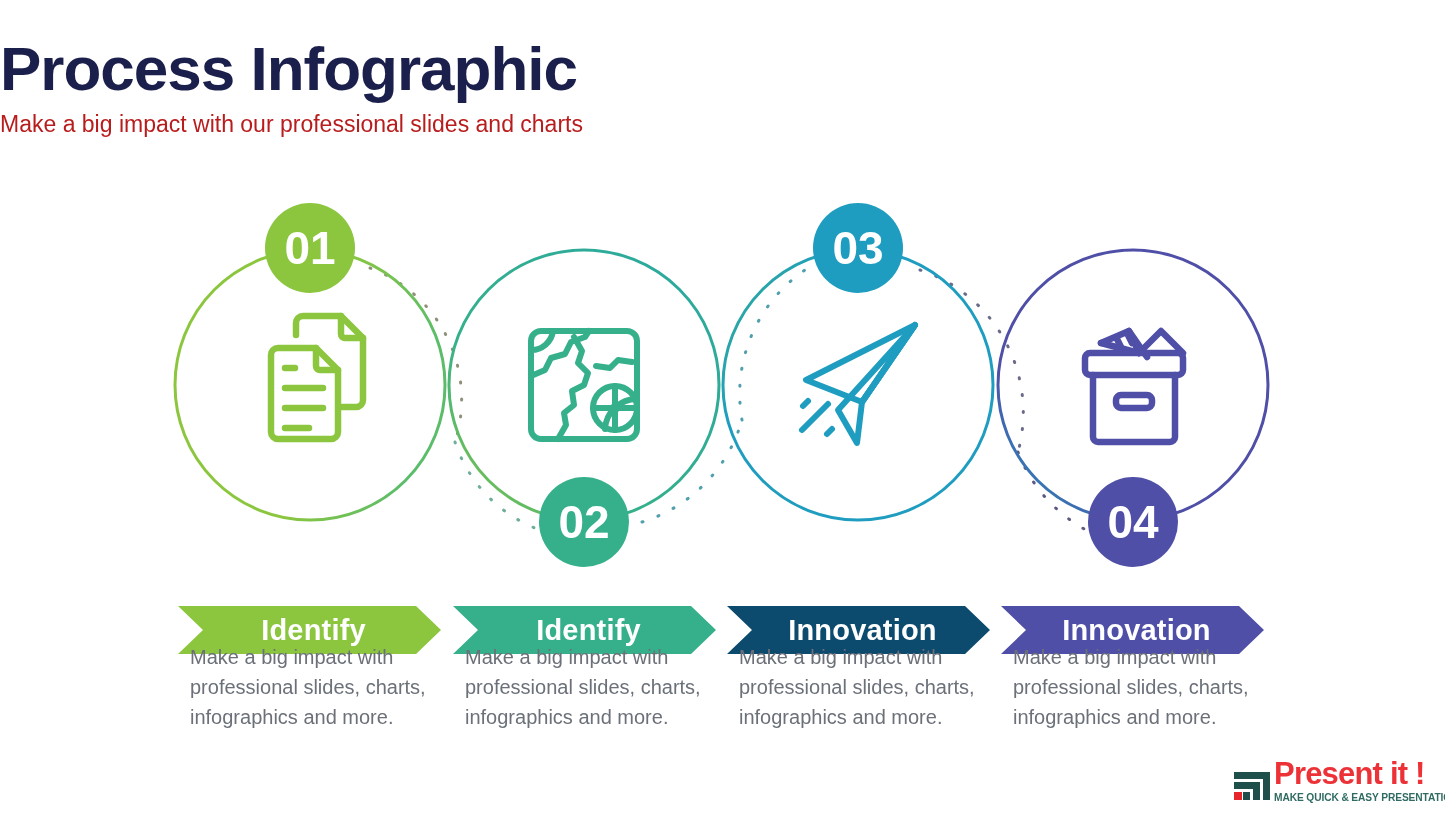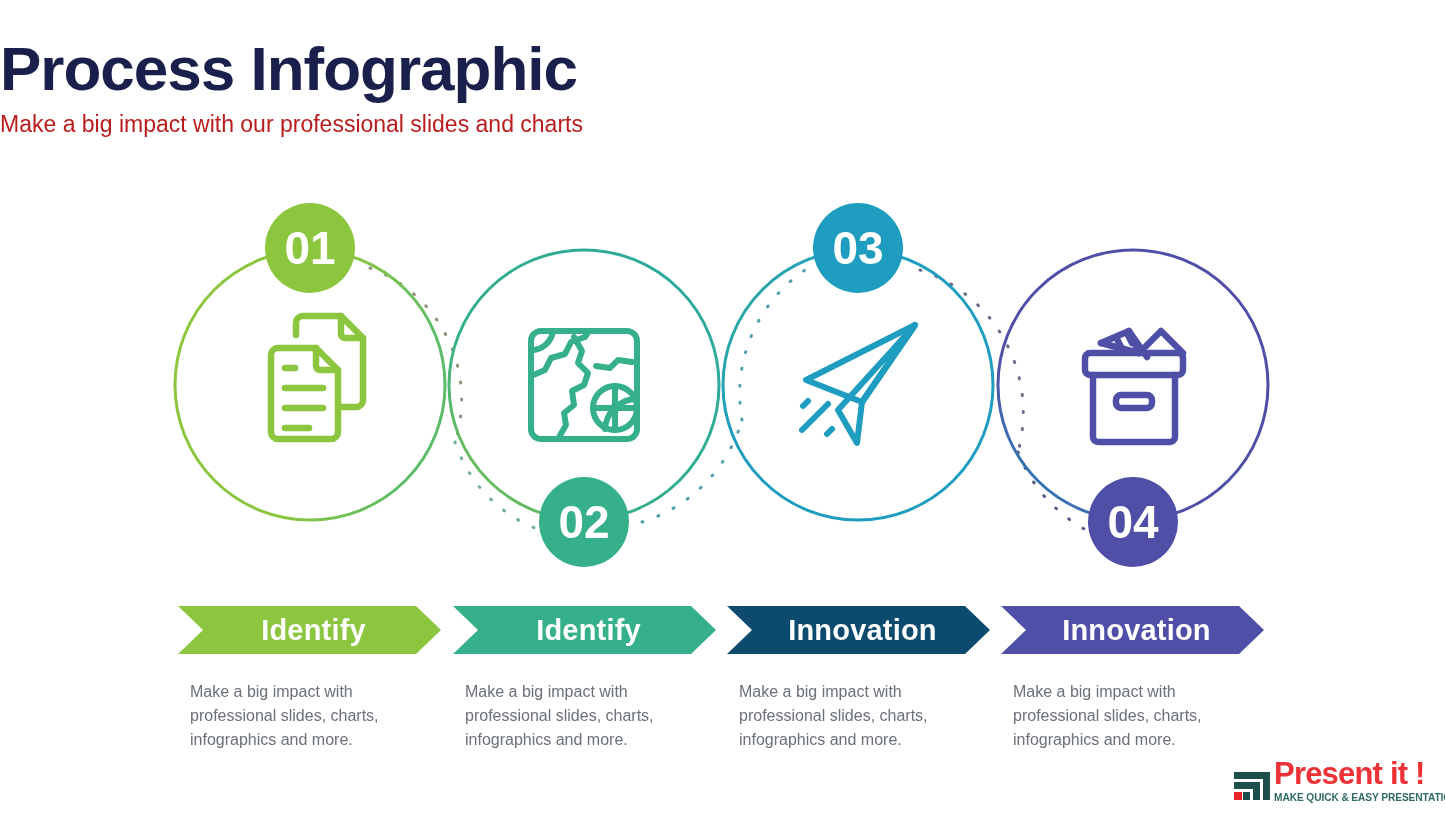--- a/index.html
+++ b/index.html
@@ -65,23 +65,23 @@
     color: #ffffff;
     font-size: 29px;
     font-weight: bold;
     letter-spacing: 0.2px;
     padding-left: 8px;
   }
 
   
   .desc {
     position: absolute;
-    top: 680px;
+    top: 642px;
     width: 240px;
-    font-size: 16px;
+    font-size: 20px;
     line-height: 1.5;
     color: #6b7079;
   }
 
   
   #logo {
     position: absolute;
     left: 1232px;
     top: 758px;
     width: 208px;

